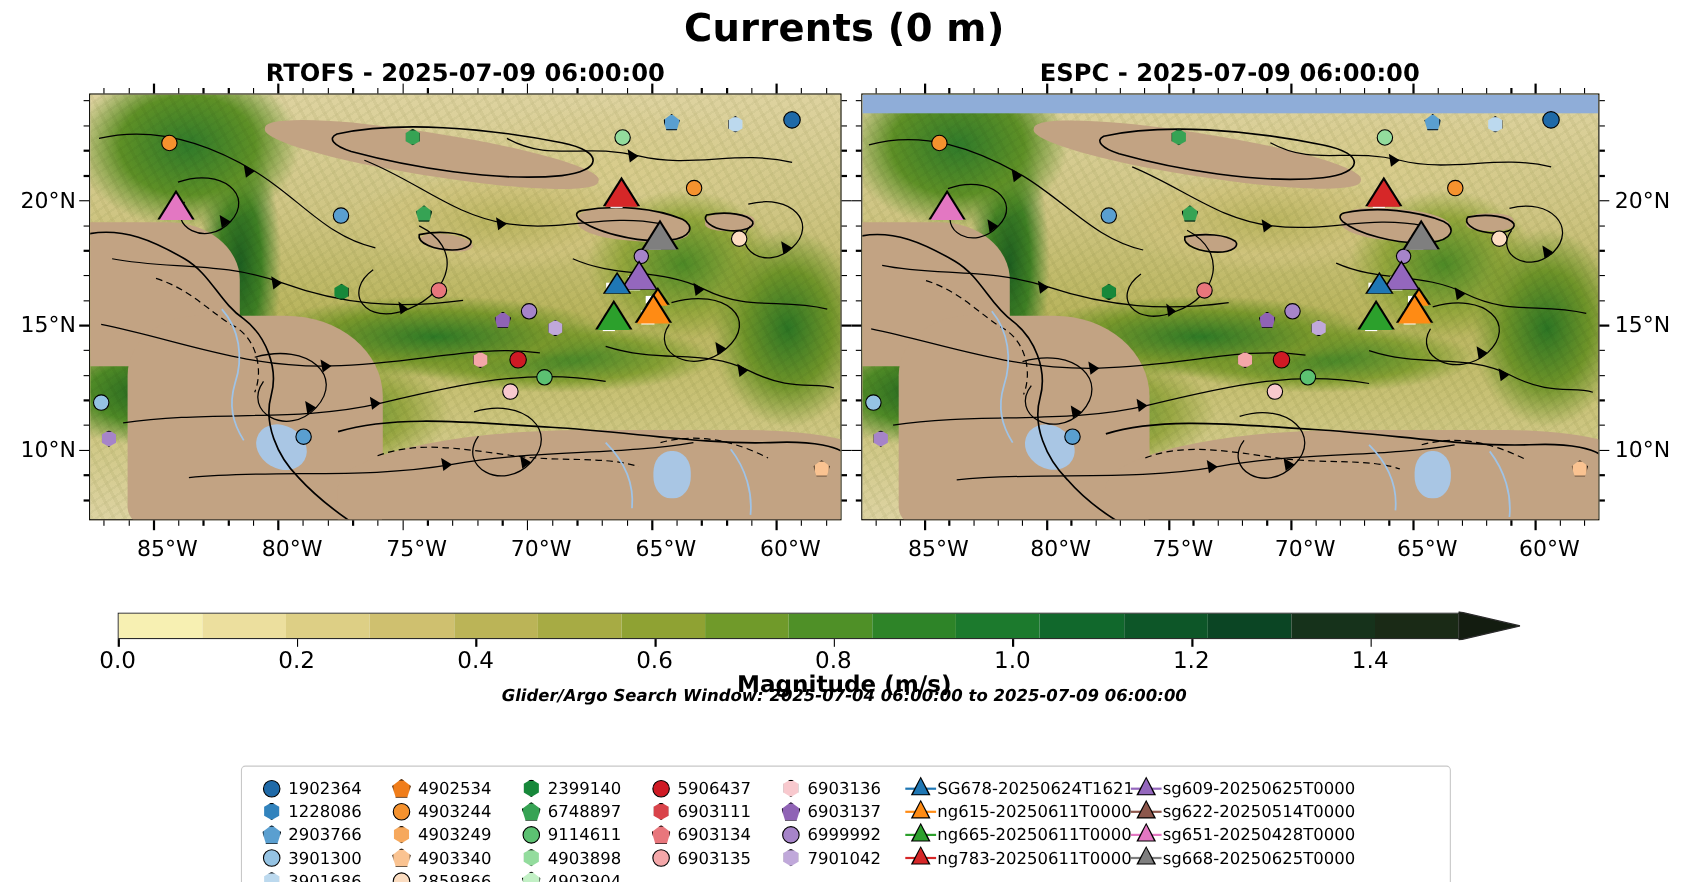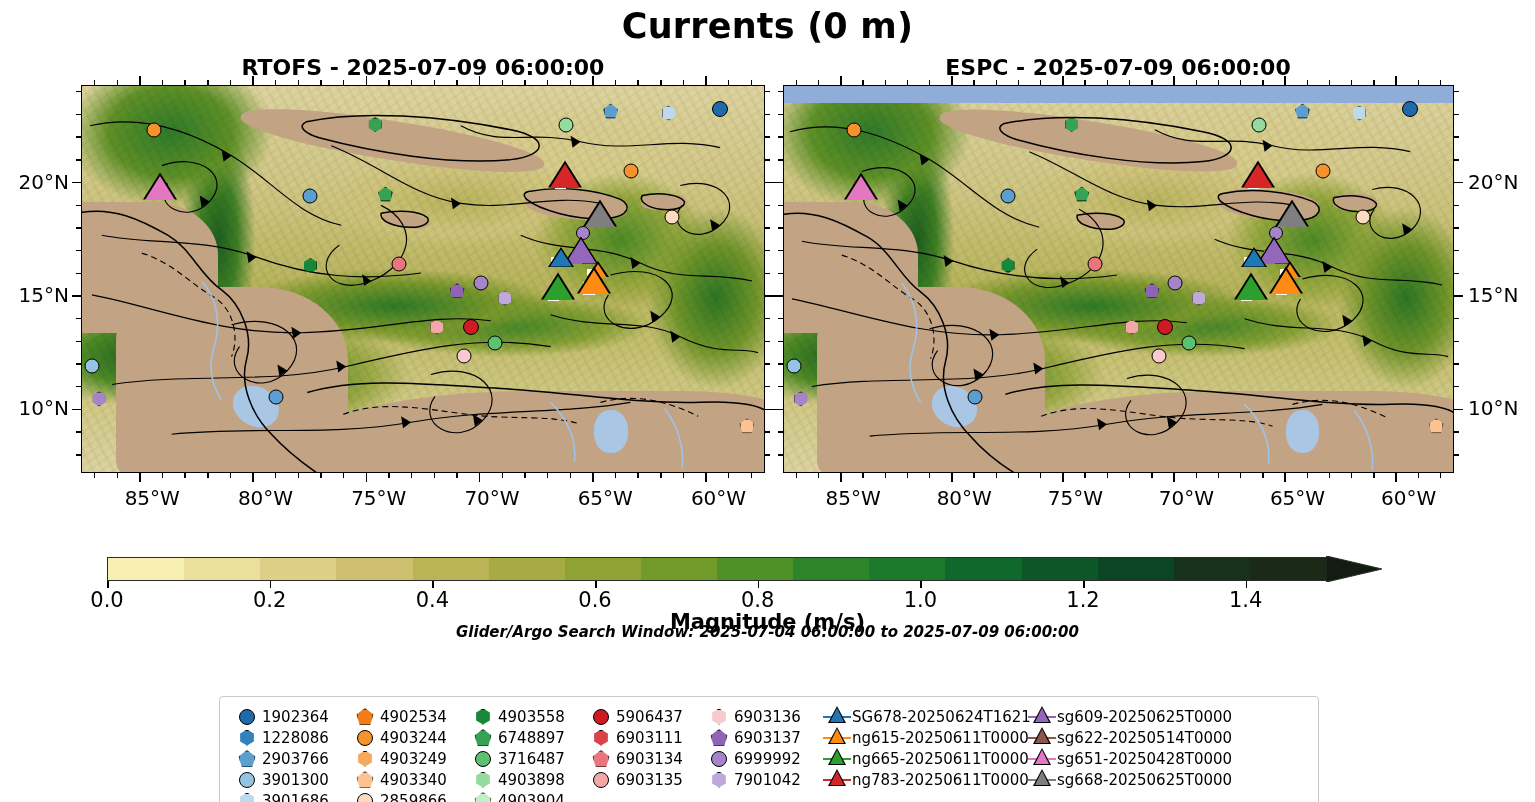--- a/index.html
+++ b/index.html
@@ -435,33 +435,33 @@
           <div class="mk circle" style="background: rgb(251, 220, 192);"></div>
         </div>
         <div class="ltxt">2859866</div>
       </div>
     </div>
     <div class="lcol w-argo">
       <div class="lrow">
         <div class="lsym">
           <div class="mk hex" style="background: rgb(23, 136, 58);"></div>
         </div>
-        <div class="ltxt">4903558</div>
+        <div class="ltxt">2399140</div>
       </div>
       <div class="lrow">
         <div class="lsym">
           <div class="mk pent" style="background: rgb(54, 163, 84);"></div>
         </div>
         <div class="ltxt">6748897</div>
       </div>
       <div class="lrow">
         <div class="lsym">
           <div class="mk circle" style="background: rgb(92, 193, 114);"></div>
         </div>
-        <div class="ltxt">3716487</div>
+        <div class="ltxt">9114611</div>
       </div>
       <div class="lrow">
         <div class="lsym">
           <div class="mk hex" style="background: rgb(147, 220, 157);"></div>
         </div>
         <div class="ltxt">4903898</div>
       </div>
       <div class="lrow">
         <div class="lsym">
           <div class="mk pent" style="background: rgb(194, 240, 197);"></div>

